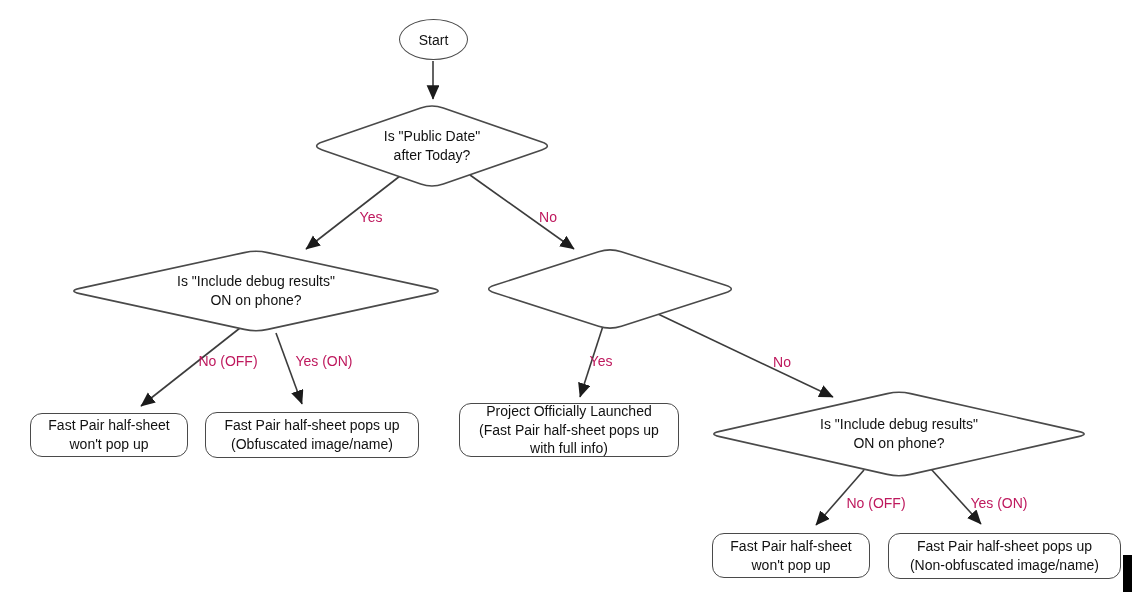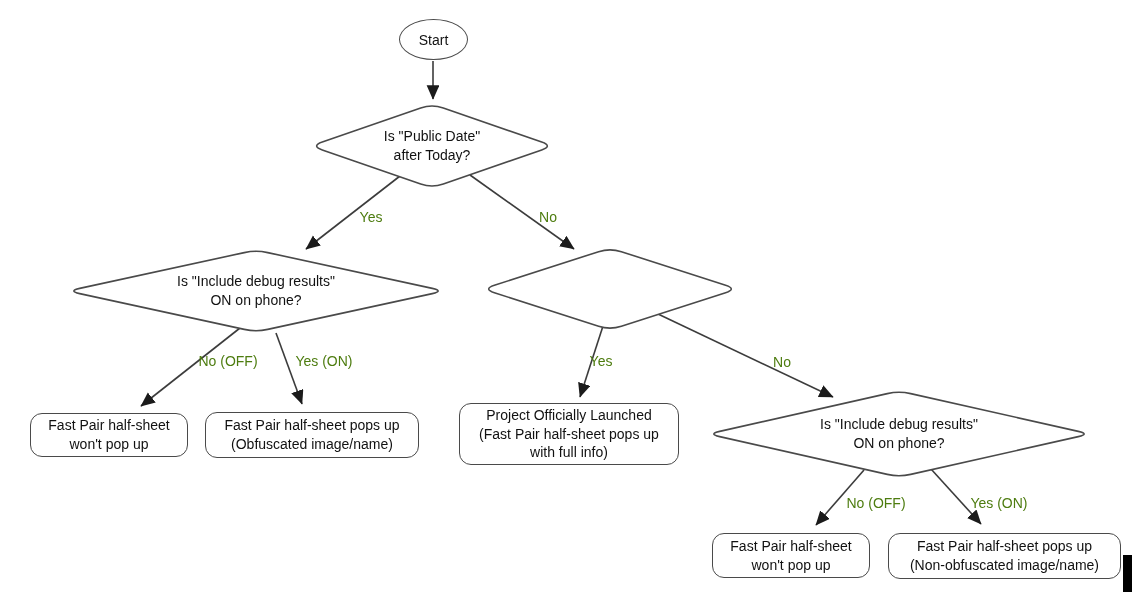--- a/index.html
+++ b/index.html
@@ -34,21 +34,21 @@
     text-align: center;
     font-size: 14px;
     line-height: 1.35;
     color: #111111;
   }
   .edge-label {
     position: absolute;
     transform: translate(-50%, -50%);
     white-space: nowrap;
     font-size: 14px;
-    color: #4d7c0f;
+    color: #be185d;
   }
   .terminal {
     position: absolute;
     border: 1.6px solid #4a4a4a;
     border-radius: 50%;
     background: #ffffff;
     display: flex;
     align-items: center;
     justify-content: center;
     font-size: 14px;
@@ -108,21 +108,21 @@
 after Today?</div>
   <div class="node-text" style="left:256px; top:291px;">Is "Include debug results"
 ON on phone?</div>
   <div class="node-text" style="left:899px; top:434px;">Is "Include debug results"
 ON on phone?</div>
 
   <div class="outcome-box" style="left:30px; top:413px; width:158px; height:44px;">Fast Pair half-sheet
 won't pop up</div>
   <div class="outcome-box" style="left:205px; top:412px; width:214px; height:46px;">Fast Pair half-sheet pops up
 (Obfuscated image/name)</div>
-  <div class="outcome-box" style="left:459px; top:403px; width:220px; height:62px;">Project Officially Launched
+  <div class="outcome-box" style="left:459px; top:403px; width:220px; height:54px;">Project Officially Launched
 (Fast Pair half-sheet pops up
 with full info)</div>
   <div class="outcome-box" style="left:712px; top:533px; width:158px; height:45px;">Fast Pair half-sheet
 won't pop up</div>
   <div class="outcome-box" style="left:888px; top:533px; width:233px; height:46px;">Fast Pair half-sheet pops up
 (Non-obfuscated image/name)</div>
 
   <div class="edge-label" style="left:371px; top:217px;">Yes</div>
   <div class="edge-label" style="left:548px; top:217px;">No</div>
   <div class="edge-label" style="left:228px; top:361px;">No (OFF)</div>

